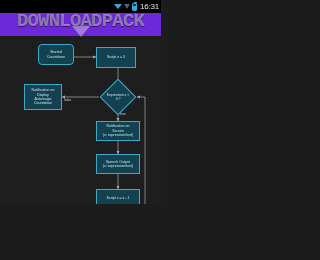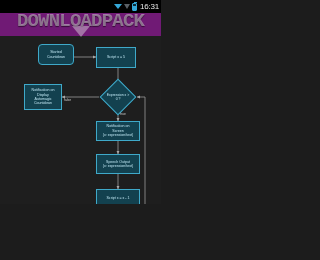--- a/index.html
+++ b/index.html
@@ -5,21 +5,21 @@
   * { box-sizing: border-box; margin: 0; padding: 0; }
   html, body {
     width: 161px; height: 260px;
     background: #1c1c1c;
     font-family: "Liberation Sans", sans-serif;
     overflow: hidden;
   }
   #app {
     position: relative;
     width: 161px; height: 204px;
-    background: #701a75;
+    background: #6d28d9;
     overflow: hidden;
   }
 
   
   .statusbar {
     position: absolute; top: 0; left: 0;
     width: 161px; height: 13px;
     background: #000;
     display: flex; align-items: center; justify-content: flex-end;
     padding-right: 2px;

